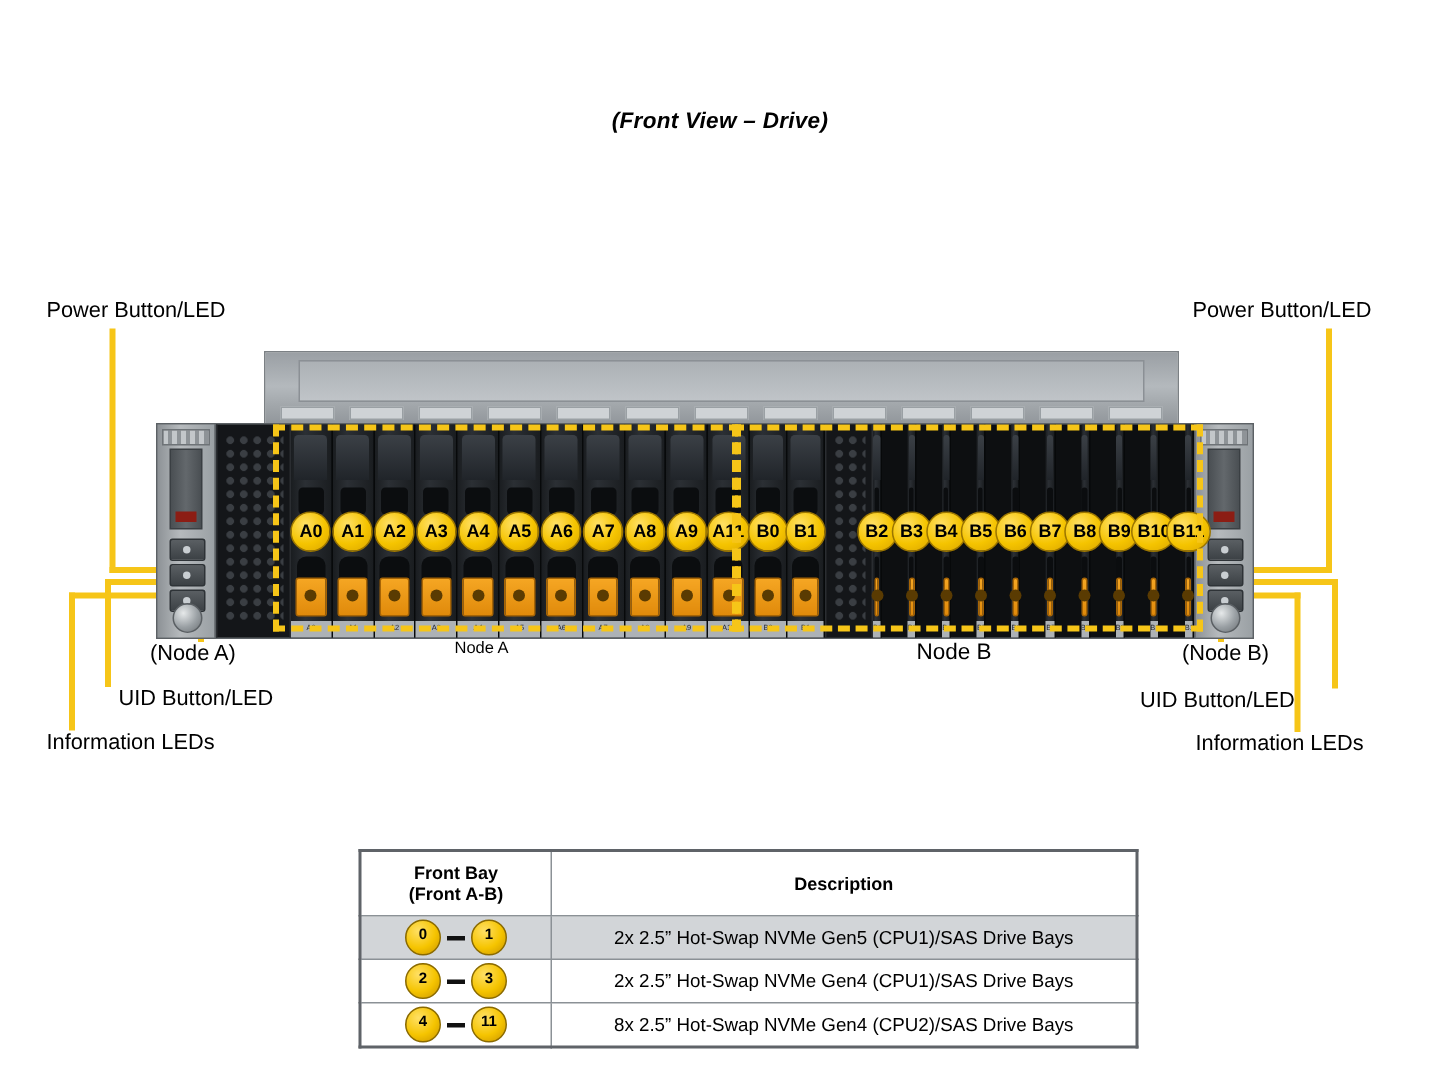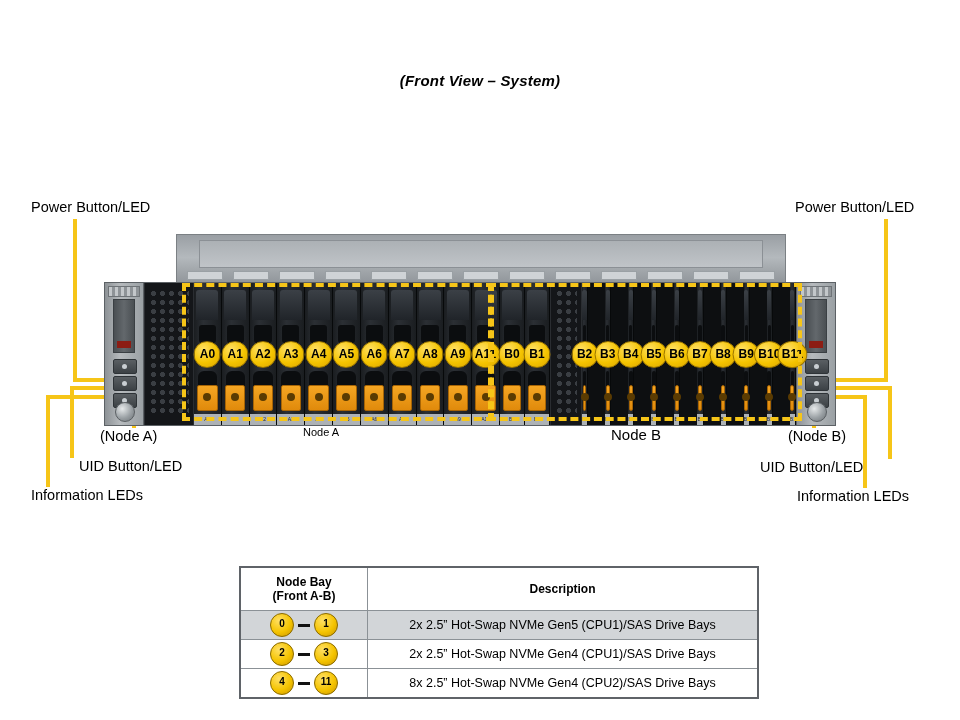--- a/index.html
+++ b/index.html
@@ -215,21 +215,21 @@
     line-height:20px;text-align:center;
   }
   .dashsep{width:12px;height:3px;background:#111;}
   tr.shaded td{background:#d2d5d8;}
 </style>
 </head>
 <body>
 
 <div class="page">
 
-  <div id="view-title">(Front View – System)</div>
+  <div id="view-title">(Front View – Drive)</div>
 
   <div class="callout-label" id="lbl-power-left">Power Button/LED</div>
   <div class="callout-label" id="lbl-node-a">(Node A)</div>
   <div class="callout-label" id="lbl-uid-left">UID  Button/LED</div>
   <div class="callout-label" id="lbl-info-left">Information  LEDs</div>
 
   <div class="ld v" style="left:73px;top:219px;height:163px;"></div>
   <div class="ld h" style="left:73px;top:378px;width:78px;"></div>
 
   <div class="ld v" style="left:70px;top:386px;height:72px;"></div>
@@ -500,21 +500,21 @@
     </div>
   </div>
 
   <div class="dashbox" id="dash-a"></div>
   <div class="dashbox" id="dash-b"></div>
 
   <table id="bay-table">
     <thead>
       <tr>
         <th class="col-bay">
-          <div>Node Bay</div>
+          <div>Front Bay</div>
           <div>(Front A-B)</div>
         </th>
         <th>Description</th>
       </tr>
     </thead>
     <tbody id="bay-table-body">
         <tr class="shaded">
           <td class="cell-bay">
             <div class="rangewrap">
               <span class="chip">0</span>

